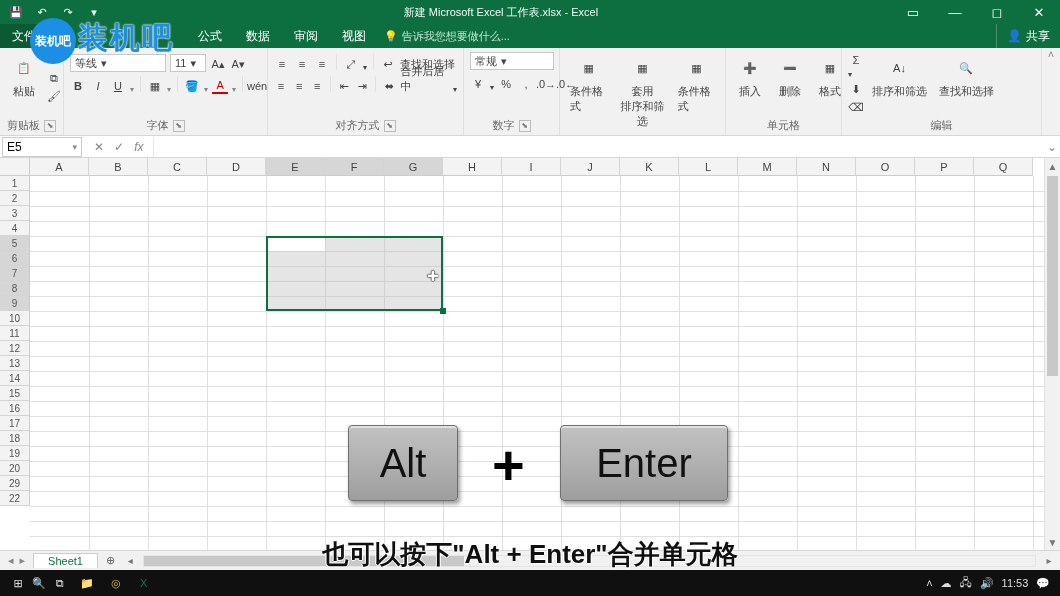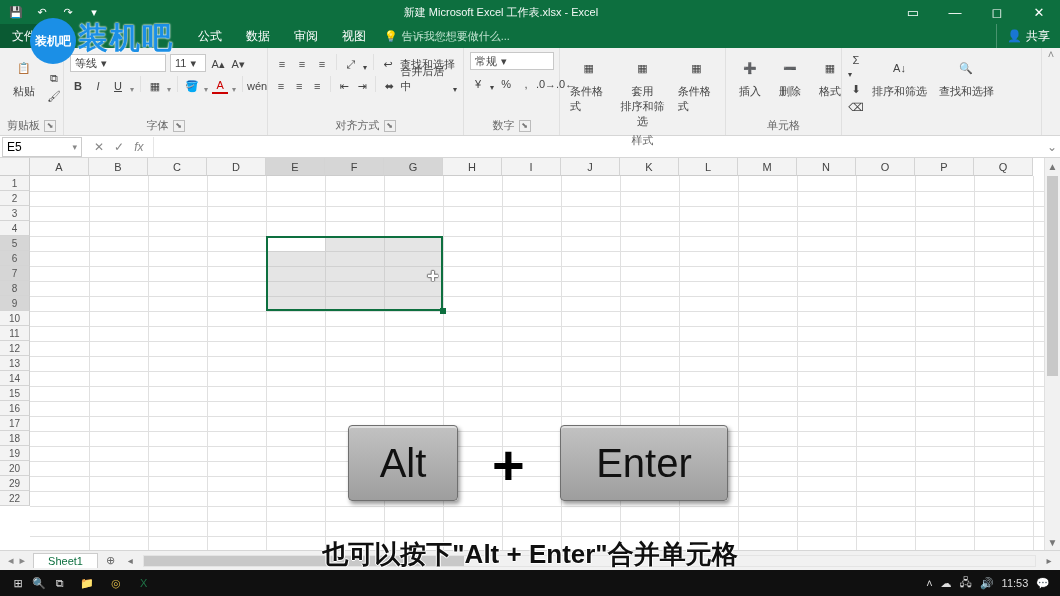--- a/index.html
+++ b/index.html
@@ -250,23 +250,20 @@
       <div class="stackbtn">
           <div class="iconlg">▦</div>
           <span style="white-space:pre-line;text-align:center;">套用
 排序和筛选</span>
         </div>
       <div class="stackbtn">
           <div class="iconlg">▦</div>
           <span>条件格式</span>
         </div>
     </div>
-    <div class="group-label">
-        <span>样式</span>
-      </div>
   </div>
 
   <div class="group" style="width:116px;">
     <div class="group-body">
       <div class="stackbtn">
           <div class="iconlg">➕</div>
           <span>插入</span>
         </div>
       <div class="stackbtn">
           <div class="iconlg">➖</div>
@@ -292,20 +289,23 @@
       </div>
       <div class="stackbtn">
           <div class="iconlg">A↓</div>
           <span>排序和筛选</span>
         </div>
       <div class="stackbtn">
           <div class="iconlg">🔍</div>
           <span>查找和选择</span>
         </div>
     </div>
+    <div class="group-label">
+        <span>编辑</span>
+      </div>
   </div>
   <div style="width:18px;display:flex;align-items:flex-start;justify-content:center;color:#888;">˄</div>
 </div>
 
 <div class="fbar">
   <div class="namebox">
     <span>E5</span>
     <span style="font-size:9px;color:#888;">▾</span>
   </div>
   <div class="fx-btns">

